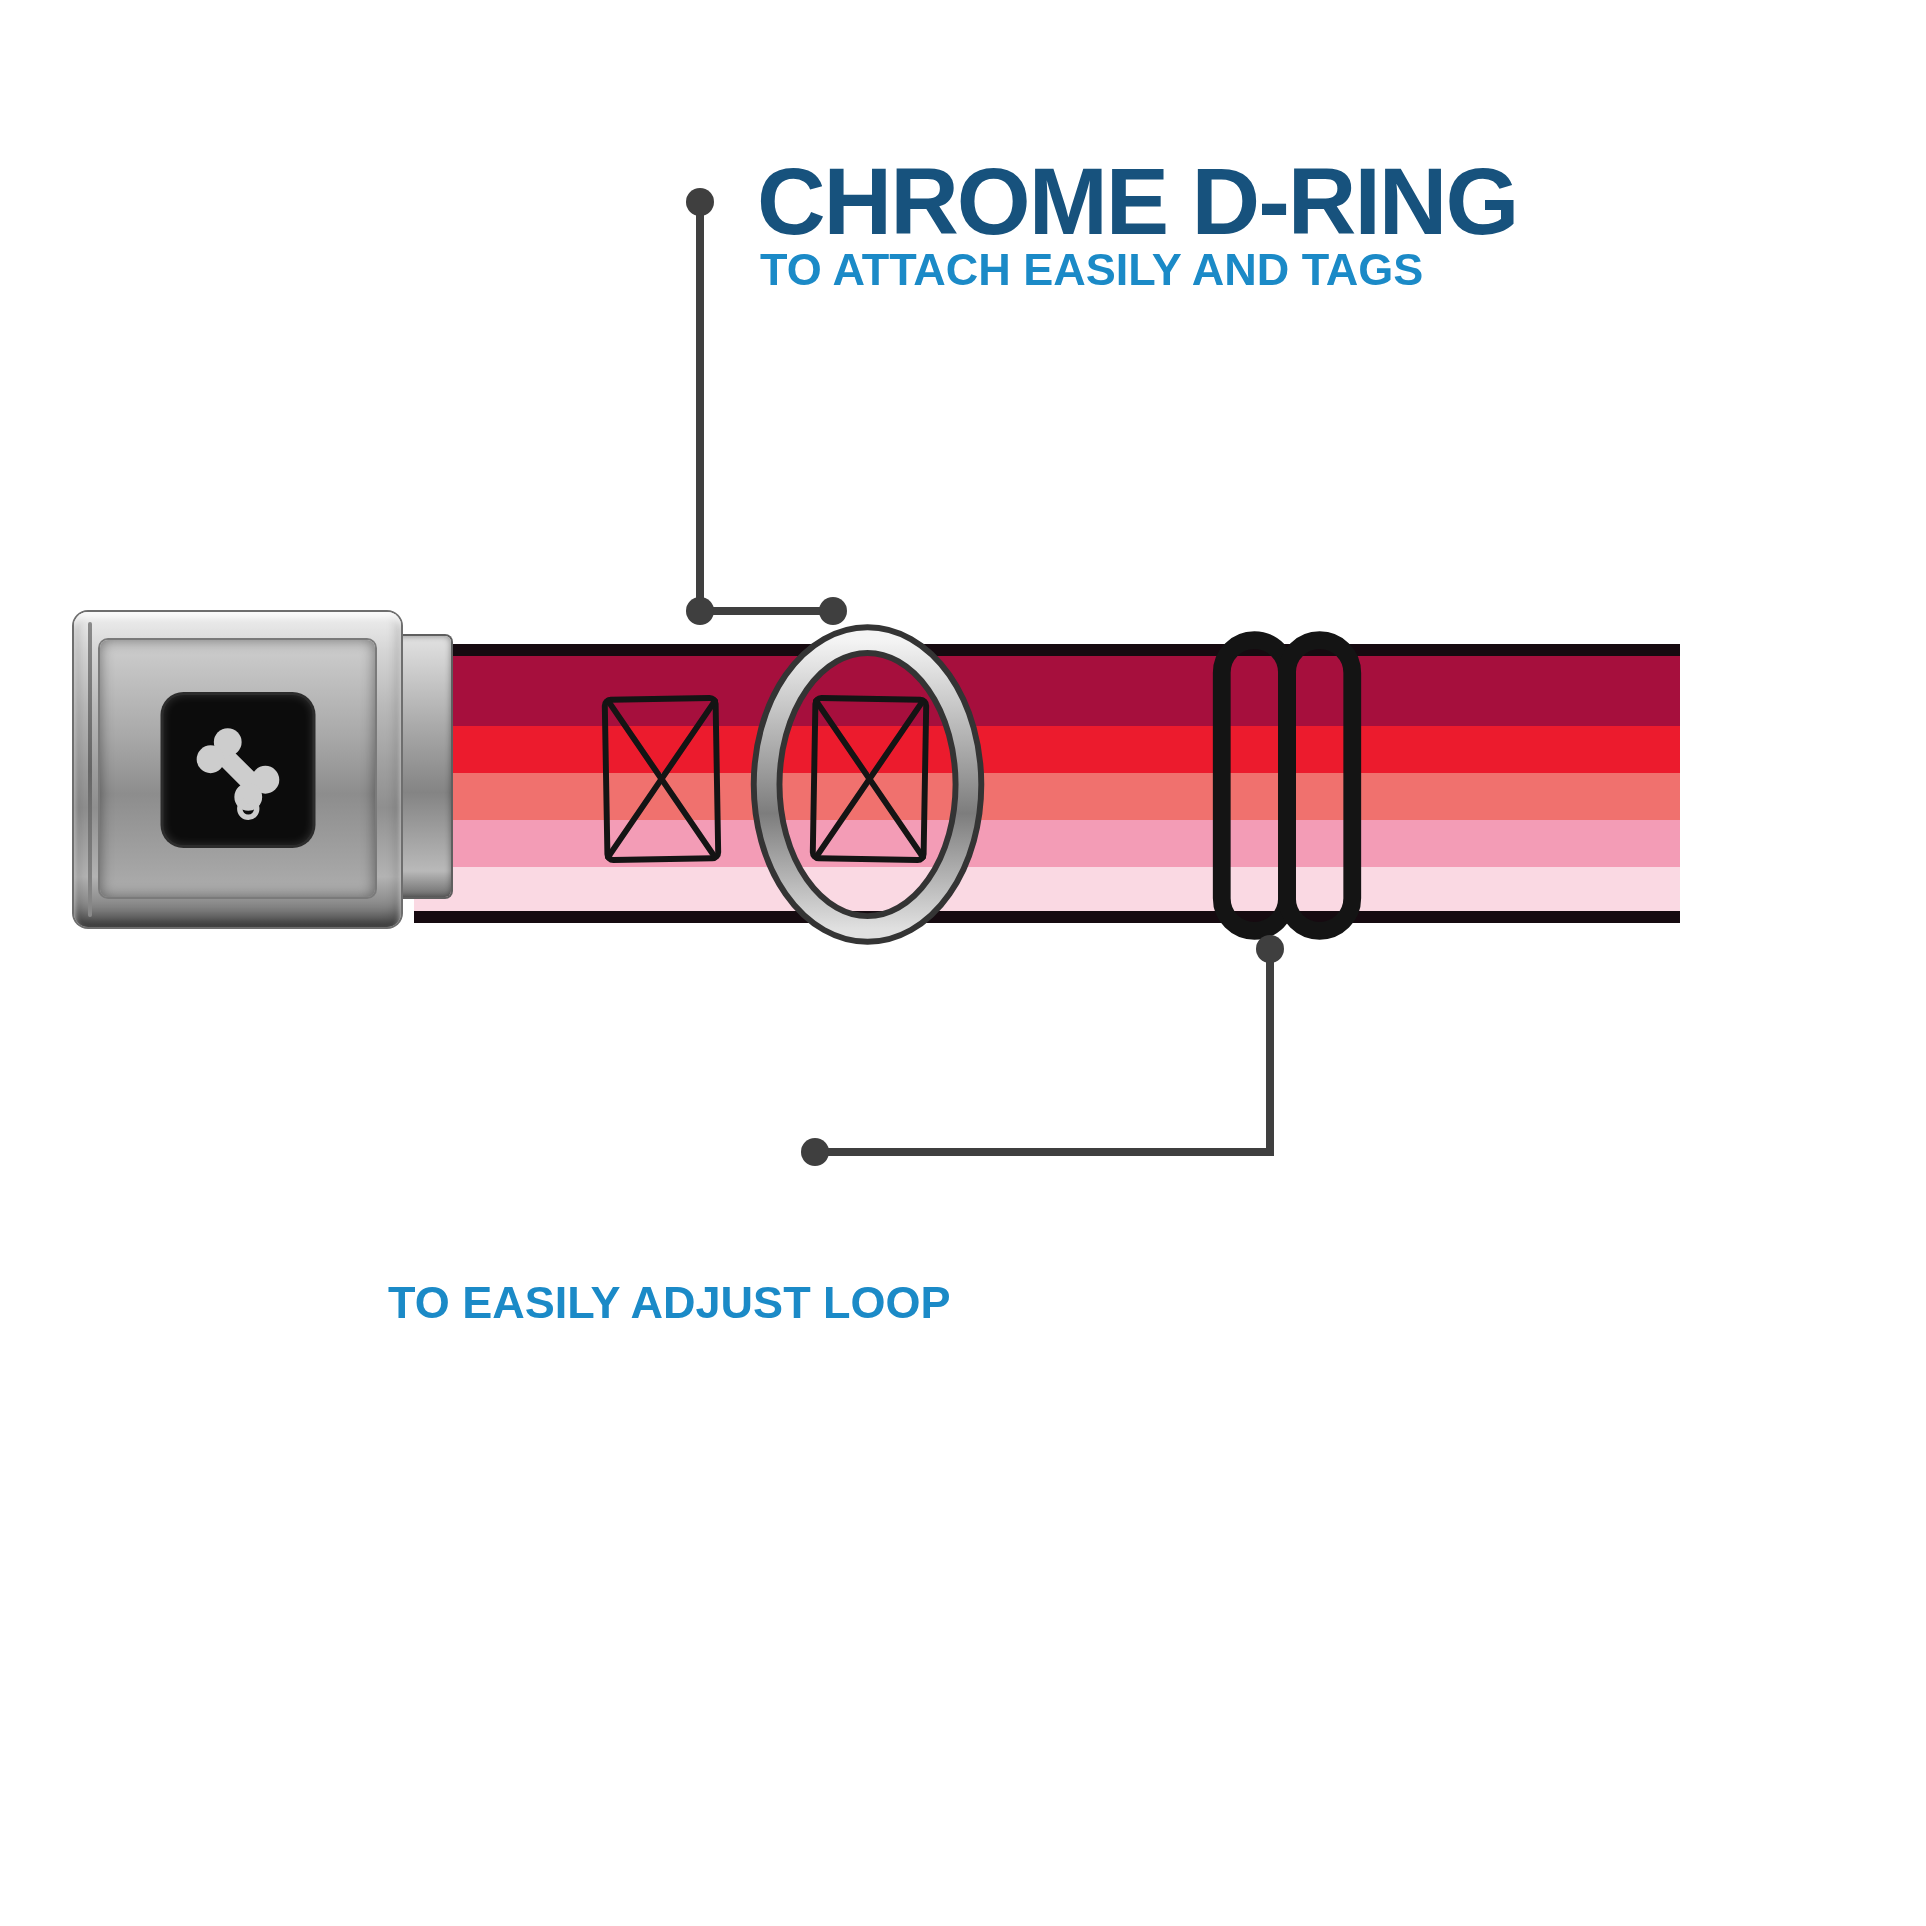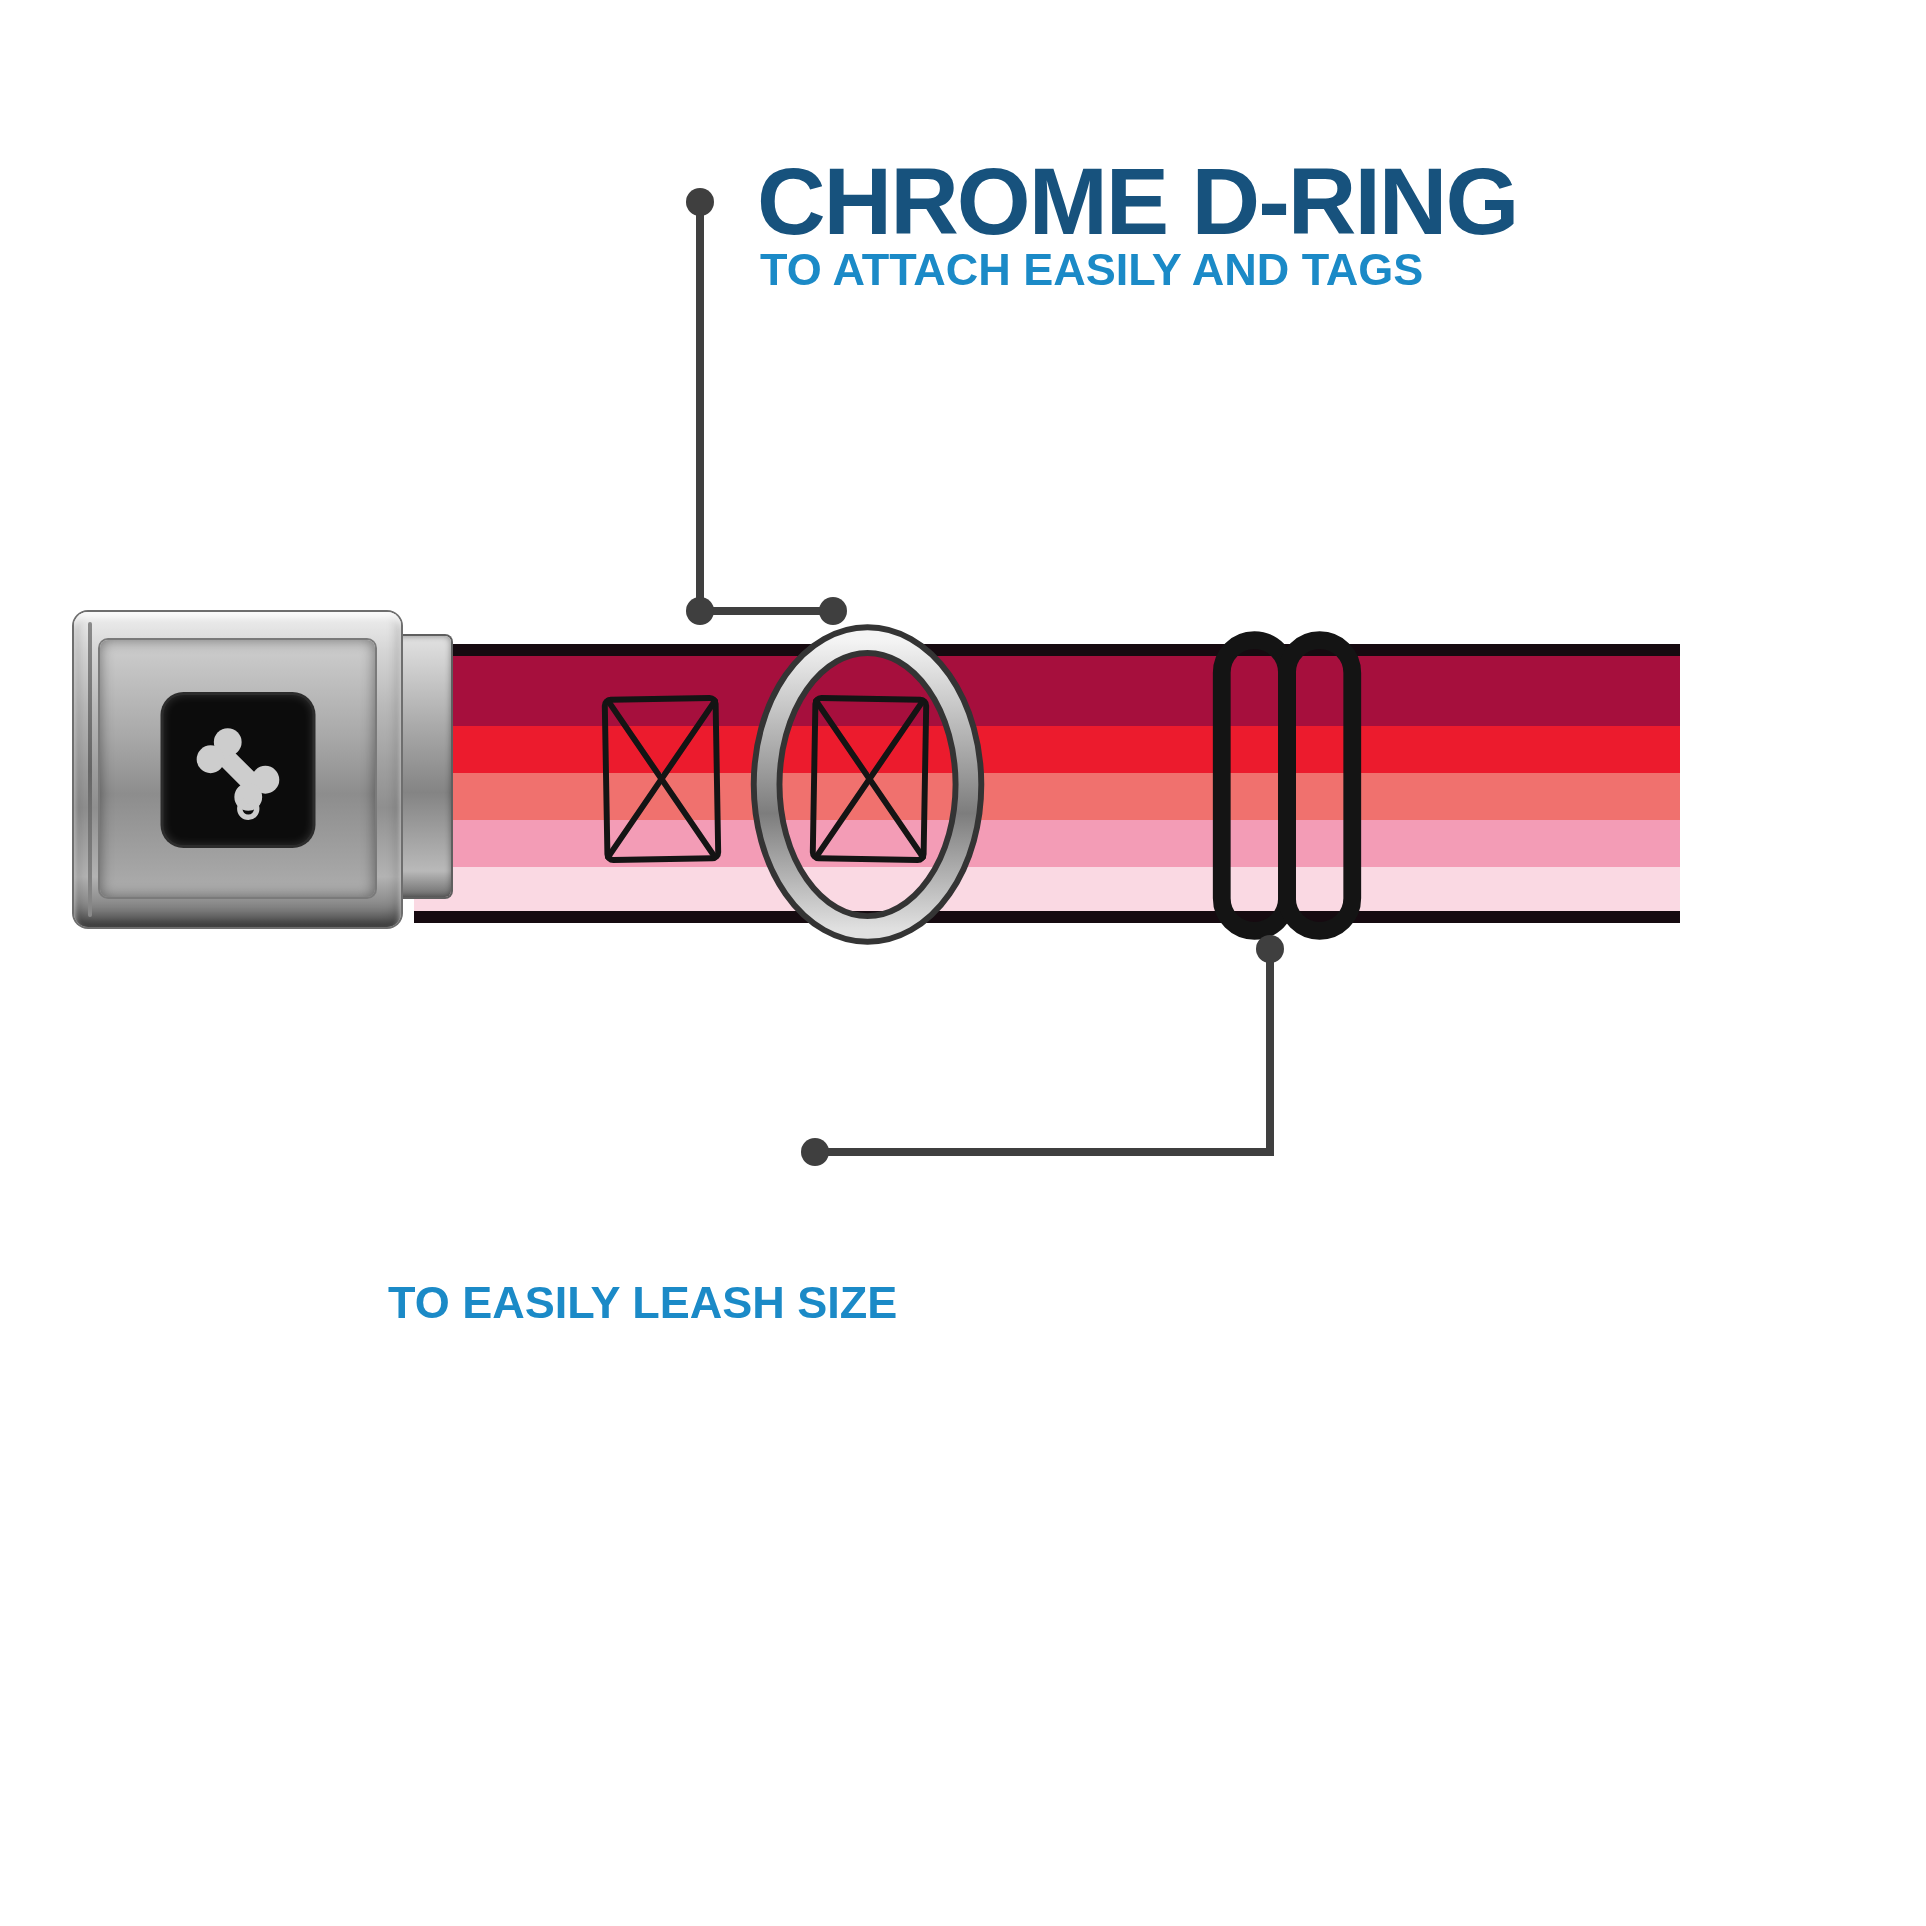--- a/index.html
+++ b/index.html
@@ -155,16 +155,16 @@
   <div class="cdot" style="left:700px;top:202px;"></div>
   <div class="cdot" style="left:700px;top:611px;"></div>
   <div class="cdot" style="left:833px;top:611px;"></div>
   <div class="callout-title" style="left:757px;top:147px;">CHROME D-RING</div>
   <div class="callout-sub" style="left:760px;top:244px;">TO ATTACH EASILY AND TAGS</div>
 
   <div class="cline" style="left:1266px;top:947px;width:8px;height:206px;"></div>
   <div class="cline" style="left:814px;top:1148px;width:460px;height:8px;"></div>
   <div class="cdot" style="left:1270px;top:949px;"></div>
   <div class="cdot" style="left:815px;top:1152px;"></div>
-  <div class="callout-sub" style="left:388px;top:1277px;">TO EASILY LEASH SIZE</div>
+  <div class="callout-sub" style="left:388px;top:1277px;">TO EASILY ADJUST LOOP</div>
 
 </div>
 
 
 </body></html>

